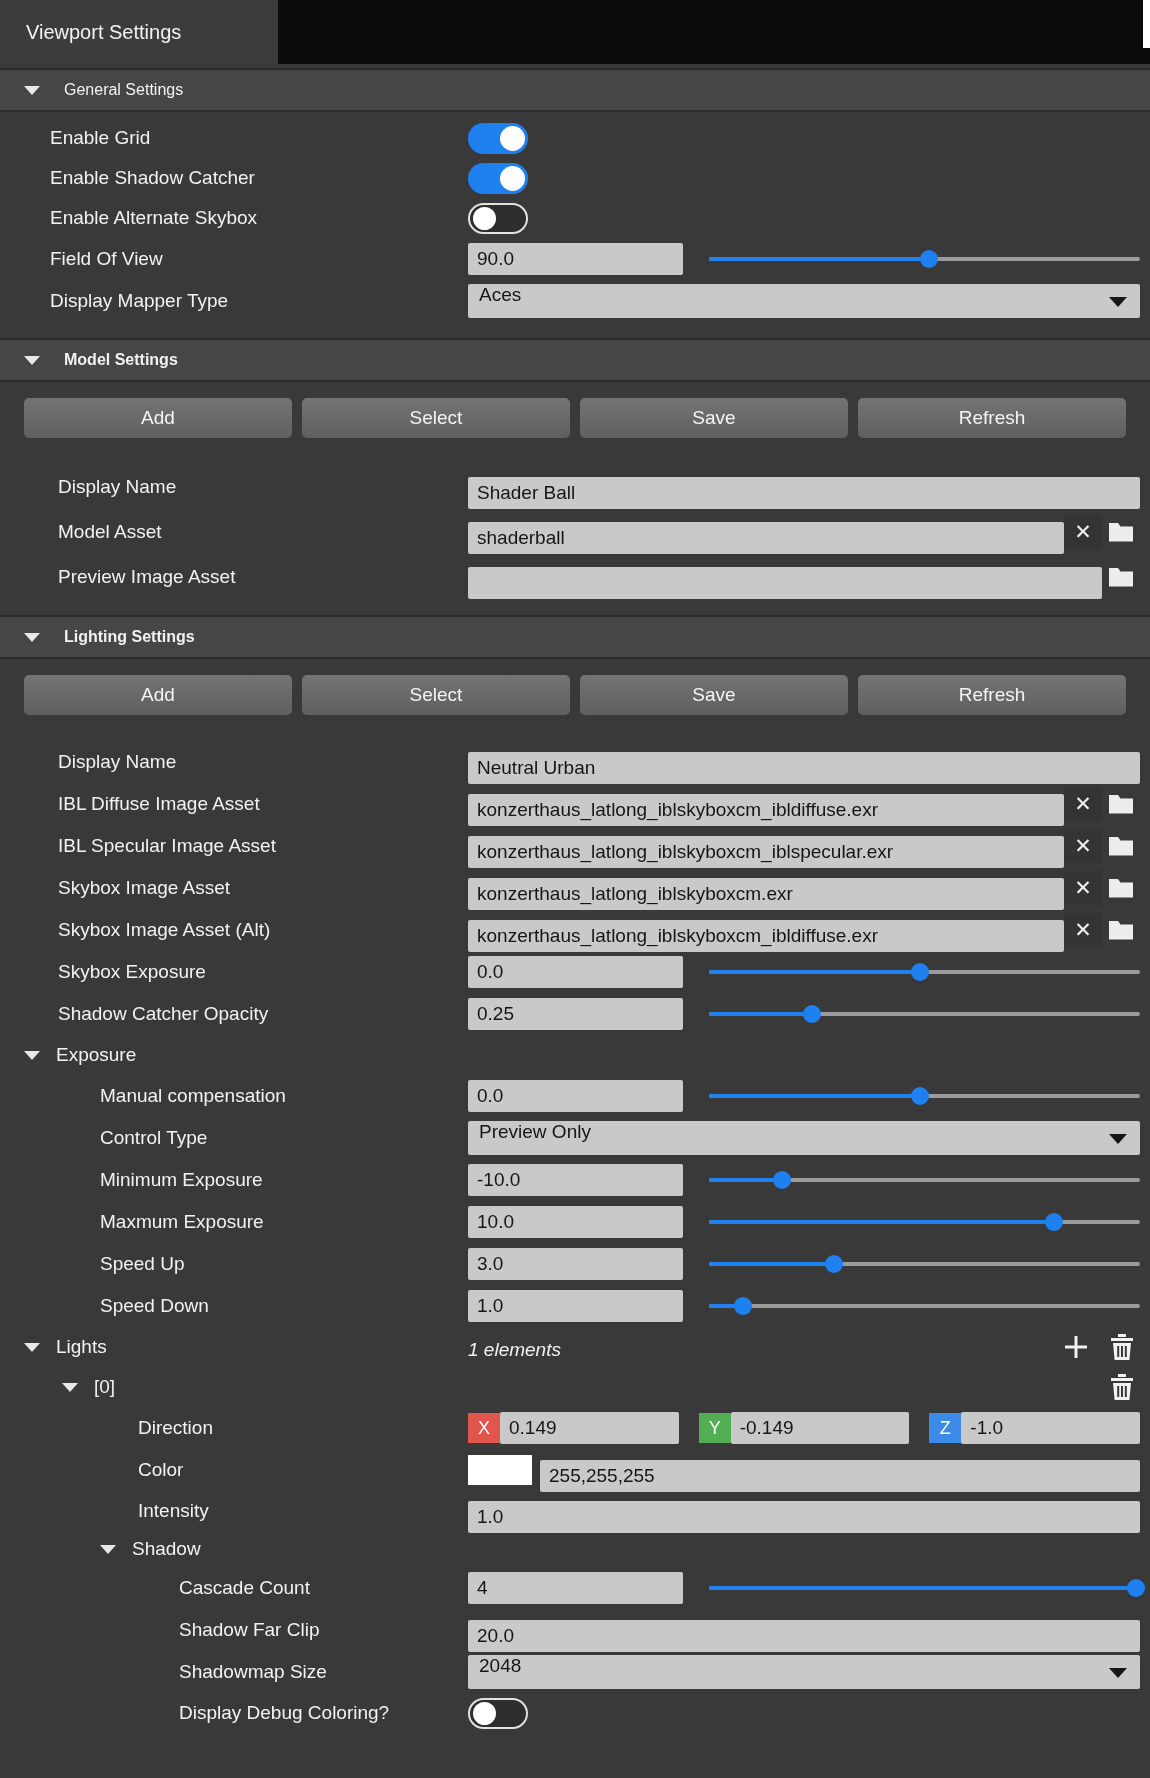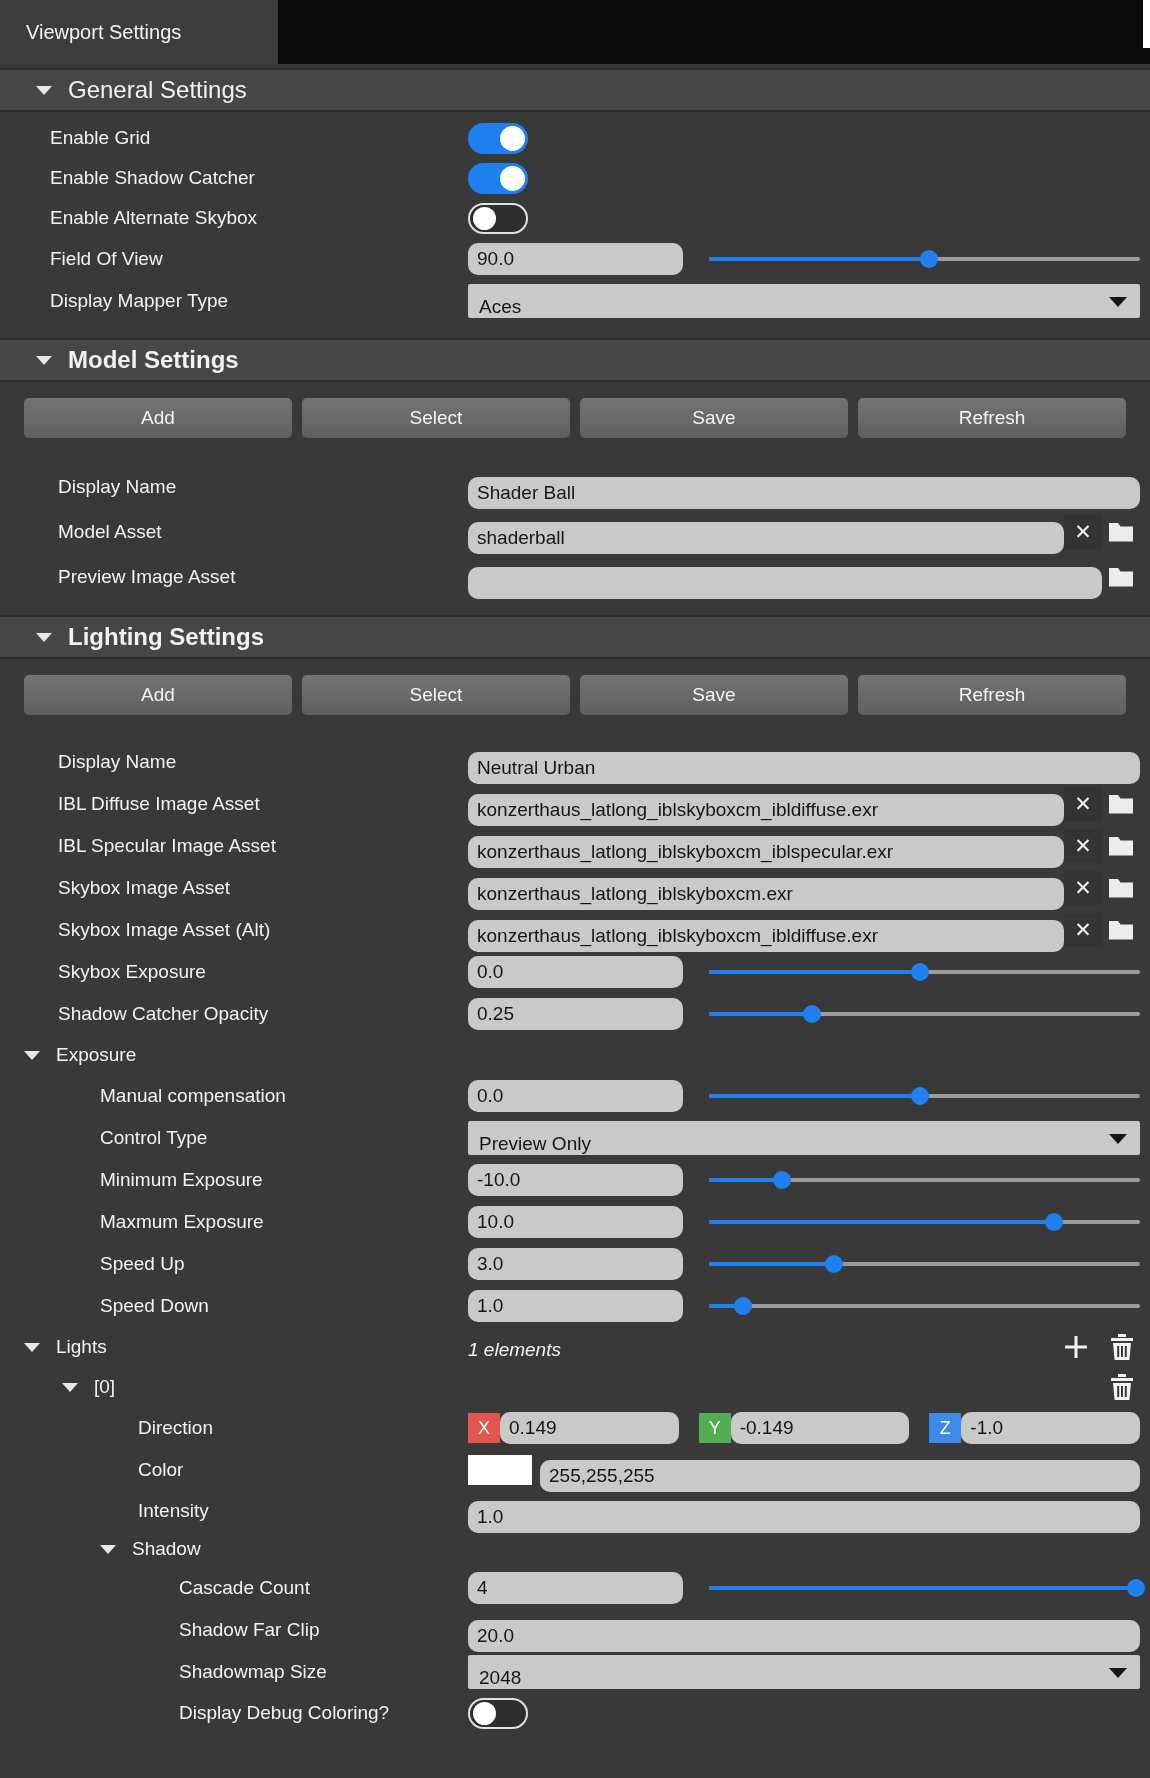--- a/index.html
+++ b/index.html
@@ -11,23 +11,23 @@
   }
   .panel{width:1150px;height:1746px;position:relative;}
 
   
   .tabbar{height:64px;background:#0b0b0b;display:flex;position:relative;}
   .tab{width:278px;height:64px;background:#3c3c3c;display:flex;align-items:center;
        padding-left:26px;box-sizing:border-box;font-size:20px;color:#f2f2f2;}
   .corner-frag{position:absolute;right:0;top:0;width:7px;height:48px;background:#ffffff;}
 
   
-  .sec-header{display:flex;align-items:center;gap:16px;padding-left:36px;height:40px;
+  .sec-header{display:flex;align-items:center;gap:24px;padding-left:24px;height:40px;
     background:#464646;border-top:2px solid #2b2b2b;border-bottom:2px solid #2b2b2b;
-    font-size:24px;}
+    font-size:16px;}
   .sec-header.first{margin-top:4px;}
   .sec-header.mt{margin-top:16px;font-weight:bold;}
   .tri{width:0;height:0;border-left:8px solid transparent;border-right:8px solid transparent;
        border-top:9px solid #e8e8e8;flex-shrink:0;}
 
   
   .sub-header{display:flex;align-items:center;gap:16px;height:40px;font-size:19px;}
   .sh1{padding-left:24px;}
   .sh2{padding-left:62px;}
   .sh3{padding-left:100px;}
@@ -42,21 +42,21 @@
   .ind1{padding-left:50px;}
   .ind2{padding-left:58px;}
   .ind3{padding-left:100px;}
   .ind4{padding-left:138px;}
   .ind5{padding-left:179px;}
   .ctrl{flex:1;display:flex;align-items:center;margin-right:10px;min-width:0;}
 
   
   input.field{border:none;outline:none;background:#c9c9c9;color:#161616;
     font-family:"Liberation Sans", sans-serif;font-size:19px;height:32px;
-    padding:0 9px;box-sizing:border-box;border-radius:10px;}
+    padding:0 9px;box-sizing:border-box;border-radius:2px;}
   .num{width:215px;flex-shrink:0;}
   .wide{flex:1;min-width:0;margin-top:12px;}
 
   
   .slider{flex:1;position:relative;height:32px;margin-left:26px;min-width:0;}
   .slider::before{content:'';position:absolute;left:0;right:0;top:14px;height:4px;
     background:#9b9b9b;border-radius:2px;}
   .slider::after{content:'';position:absolute;left:0;top:14px;height:4px;
     width:var(--p,50%);background:#1f80f0;border-radius:2px;}
   .knob{position:absolute;top:16px;left:var(--p,50%);width:18px;height:18px;
@@ -65,21 +65,21 @@
   
   .toggle{width:60px;height:31px;border-radius:16px;position:relative;box-sizing:border-box;flex-shrink:0;}
   .toggle.on{background:#1f80f0;}
   .toggle.on::after{content:'';position:absolute;top:3px;right:3px;width:25px;height:25px;
     background:#fff;border-radius:50%;}
   .toggle.off{background:#2e2e2e;border:2px solid #e2e2e2;}
   .toggle.off::after{content:'';position:absolute;top:2px;left:3px;width:23px;height:23px;
     background:#fff;border-radius:50%;}
 
   
-  .select{flex:1;height:34px;background:#c9c9c9;color:#161616;display:flex;align-items:flex-end;
+  .select{flex:1;height:34px;background:#c9c9c9;color:#161616;display:flex;align-items:flex-start;
     padding:0 11px;box-sizing:border-box;position:relative;font-size:19px;border-radius:2px;min-width:0;}
   .select::after{content:'';position:absolute;right:13px;top:13px;
     border-left:9px solid transparent;border-right:9px solid transparent;border-top:10px solid #161616;}
 
   
   .clear-btn{width:38px;height:34px;background:#343434;color:#f0f0f0;display:flex;
     align-items:center;justify-content:center;font-size:21px;border:none;cursor:pointer;
     font-family:inherit;flex-shrink:0;}
   .clear-btn::before{content:'✕';}
   .folder-btn{width:38px;height:34px;display:flex;align-items:center;justify-content:center;

